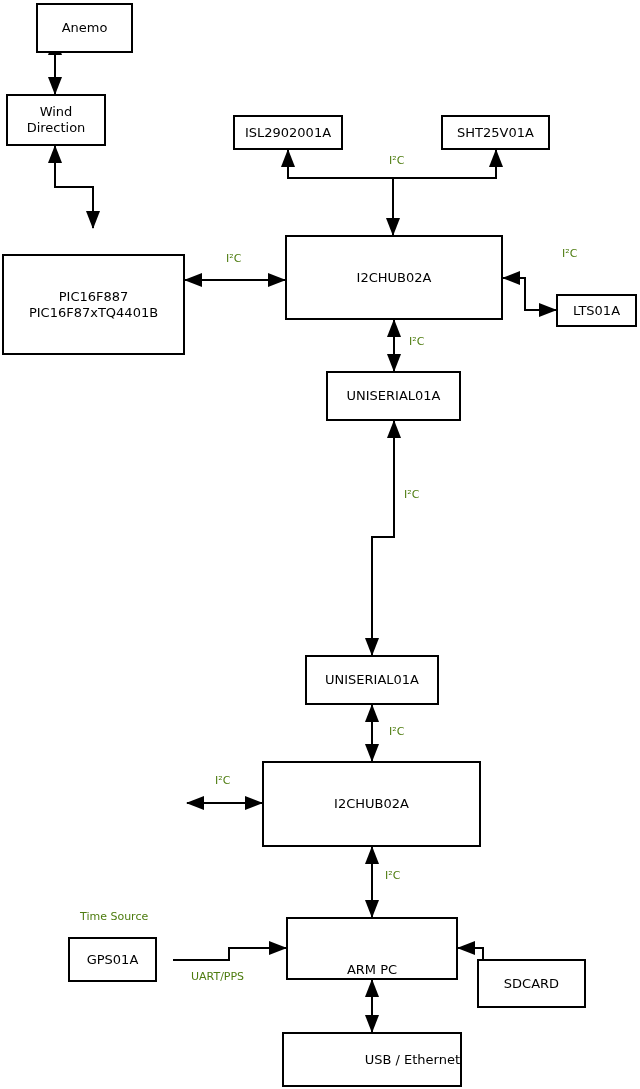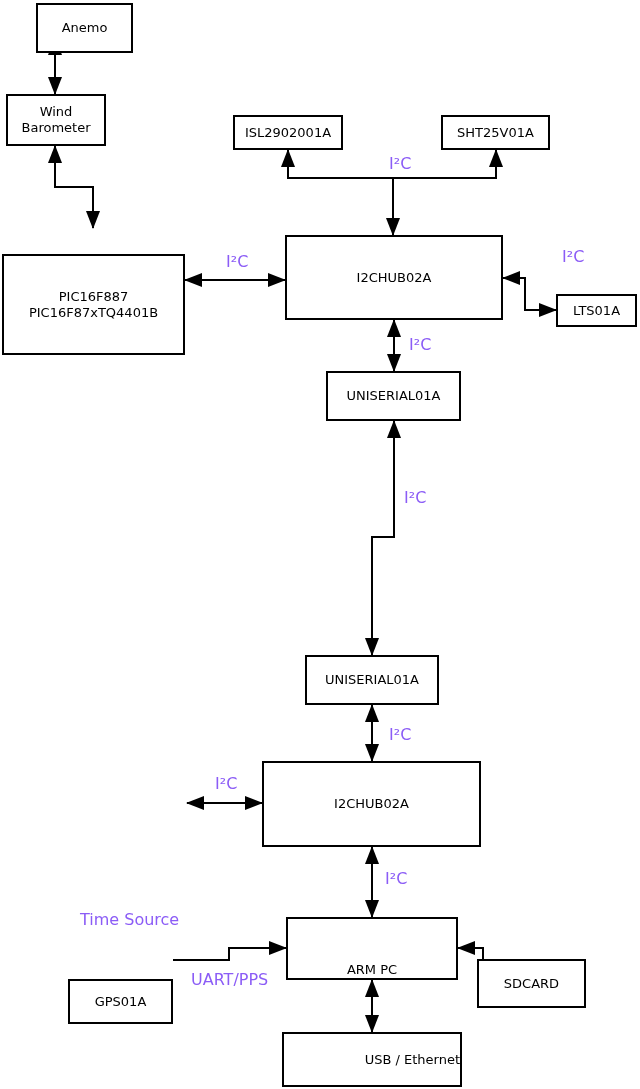--- a/index.html
+++ b/index.html
@@ -36,22 +36,22 @@
     flex-direction: column;
     align-items: center;
     justify-content: center;
     text-align: center;
     font-size: 13px;
     line-height: 16px;
     color: #000000;
   }
   .edge-label {
     position: absolute;
-    font-size: 16px;
-    color: #8b5cf6;
+    font-size: 11px;
+    color: #4d7c0f;
     white-space: nowrap;
   }
 </style>
 </head>
 <body>
 
 <div id="stage">
   <svg id="edge-layer" viewBox="0 0 640 1089" xmlns="http://www.w3.org/2000/svg">
     <defs>
       <marker id="arrow" viewBox="0 0 18 14" markerWidth="18" markerHeight="14" refX="17" refY="7" orient="auto-start-reverse" markerUnits="userSpaceOnUse">
@@ -73,21 +73,21 @@
       <path d="M173 960 L229 960 L229 948 L286 948" class="edge" marker-end="url(#arrow)"></path>
       <path d="M458 948 L483 948 L483 984 L505 984" class="edge" marker-start="url(#arrow)" marker-end="url(#arrow)"></path>
       <path d="M372 980 L372 1032" class="edge" marker-start="url(#arrow)" marker-end="url(#arrow)"></path>
     </svg>
 
 <div class="node" style="left: 7px; top: 3px; width: 97px; height: 50px; margin-left: 29px;">
       <div>Anemo</div>
     </div>
     <div class="node" style="left: 6px; top: 94px; width: 100px; height: 52px; text-align: center;">
       <div>Wind</div>
-      <div>Barometer</div>
+      <div>Direction</div>
     </div>
     <div class="node" style="left: 2px; top: 228px; width: 183px; height: 101px; margin-top: 26px;">
       <div>PIC16F887</div>
       <div>PIC16F87xTQ4401B</div>
     </div>
     <div class="node" style="left: 233px; top: 115px; width: 110px; height: 35px;">
       <div>ISL2902001A</div>
     </div>
     <div class="node" style="left: 441px; top: 115px; width: 109px; height: 35px;">
       <div>SHT25V01A</div>
@@ -100,21 +100,21 @@
     </div>
     <div class="node" style="left: 326px; top: 371px; width: 135px; height: 50px;">
       <div>UNISERIAL01A</div>
     </div>
     <div class="node" style="left: 305px; top: 655px; width: 134px; height: 50px;">
       <div>UNISERIAL01A</div>
     </div>
     <div class="node" style="left: 262px; top: 761px; width: 219px; height: 86px;">
       <div>I2CHUB02A</div>
     </div>
-    <div class="node" style="left: 68px; top: 937px; width: 105px; height: 45px; margin-top: 42px;">
+    <div class="node" style="left: 68px; top: 937px; width: 89px; height: 45px;">
       <div>GPS01A</div>
     </div>
     <div class="node" style="left: 286px; top: 917px; width: 172px; height: 63px; justify-content: flex-end;">
       <div>ARM PC</div>
     </div>
     <div class="node" style="left: 477px; top: 959px; width: 109px; height: 49px;">
       <div>SDCARD</div>
     </div>
     <div class="node" style="left: 282px; top: 1032px; width: 180px; height: 55px; align-items: flex-end;">
       <div>USB / Ethernet</div>

